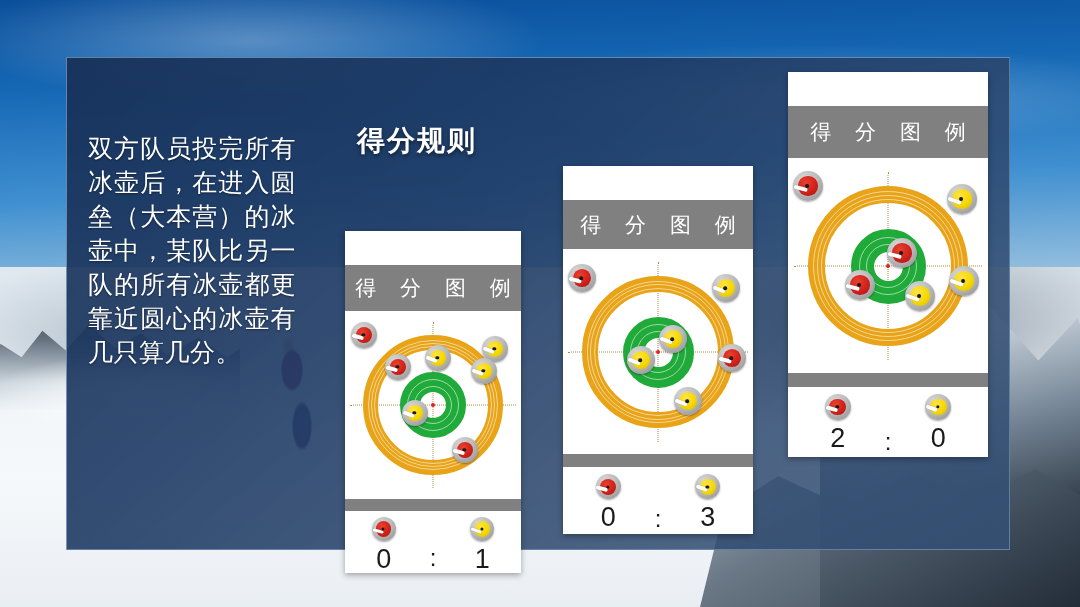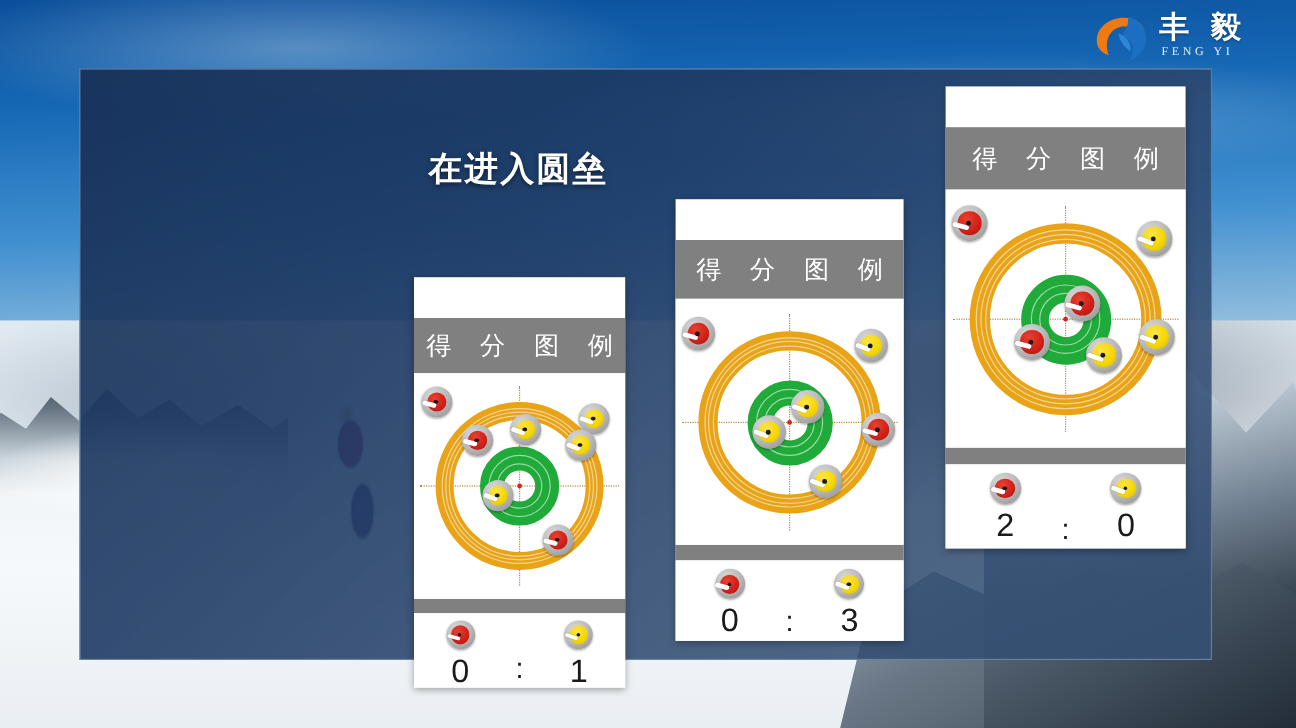--- a/index.html
+++ b/index.html
@@ -159,22 +159,23 @@
     <div class="bg-snow"></div>
     <div class="ridge ridge-right"></div>
     <div class="ridge ridge-right2"></div>
     <div class="ridge ridge-left"></div>
     <div class="snowspray"></div>
     <div class="skier"></div>
   </div>
 
   <div class="panel"></div>
 
-
-  <div class="slide-title">在进入圆垒</div>
+  <div class="body-text">双方队员投完所有冰壶后，在进入圆垒（大本营）的冰壶中，某队比另一队的所有冰壶都更靠近圆心的冰壶有几只算几分。</div>
+
+  <div class="slide-title">得分规则</div>
 
   <div id="cards-layer">
       <div class="card" style="left: 345px; top: 231px; width: 176px;">
         <div class="card-head" style="height: 46px;">得 分 图 例</div>
         <div class="card-body" style="height: 188px;">
           <div class="house" style="width: 140px; height: 140px; left: 18px; top: 24px;">
             <div class="cross-h"></div>
             <div class="cross-v"></div>
             <div class="ring ring-outer" style="left: 0px; top: 0px; width: 140px; height: 140px; border-width: 15px; border-color: rgb(232, 163, 23);"></div>
             <div class="ring-outer-lines" style="left: 5px; top: 5px; width: 130px; height: 130px;"></div>
@@ -402,25 +403,14 @@
               <div class="cap"></div>
               <div class="handle" style="transform: rotate(200deg) translate(0px, -50%); transform-origin: 0% 50%;"></div>
               <div class="knob"></div>
             </div>
             <div class="score-num" style="margin-top: 5px;">0</div>
           </div>
         </div>
       </div>
     </div>
 
-  <div class="logo">
-    <div class="logo-mark">
-      <svg viewBox="0 0 52 46" width="52" height="46">
-        <path d="M4 26 C4 9, 26 2, 38 10 C44 14, 45 21, 41 25 C38 28, 33 27, 32 23 C31 19, 34 17, 36 18 C33 13, 22 12, 16 19 C11 25, 12 33, 14 38 C8 36, 4 32, 4 26 Z" fill="#F07A12"></path>
-        <path d="M30 6 C38 8, 44 14, 45 22 C46 31, 41 39, 31 43 C34 37, 35 32, 33 28 C31 24, 27 22, 24 23 C27 18, 31 14, 30 6 Z" fill="#1C6FC0"></path>
-        <path d="M22 20 C28 22, 33 27, 32 35 C27 31, 23 27, 22 20 Z" fill="#2f86d8"></path>
-      </svg>
-    </div>
-    <div class="logo-cn">丰 毅</div>
-    <div class="logo-en">FENG  YI</div>
-  </div>
 
 </div>
 
 </body></html>

